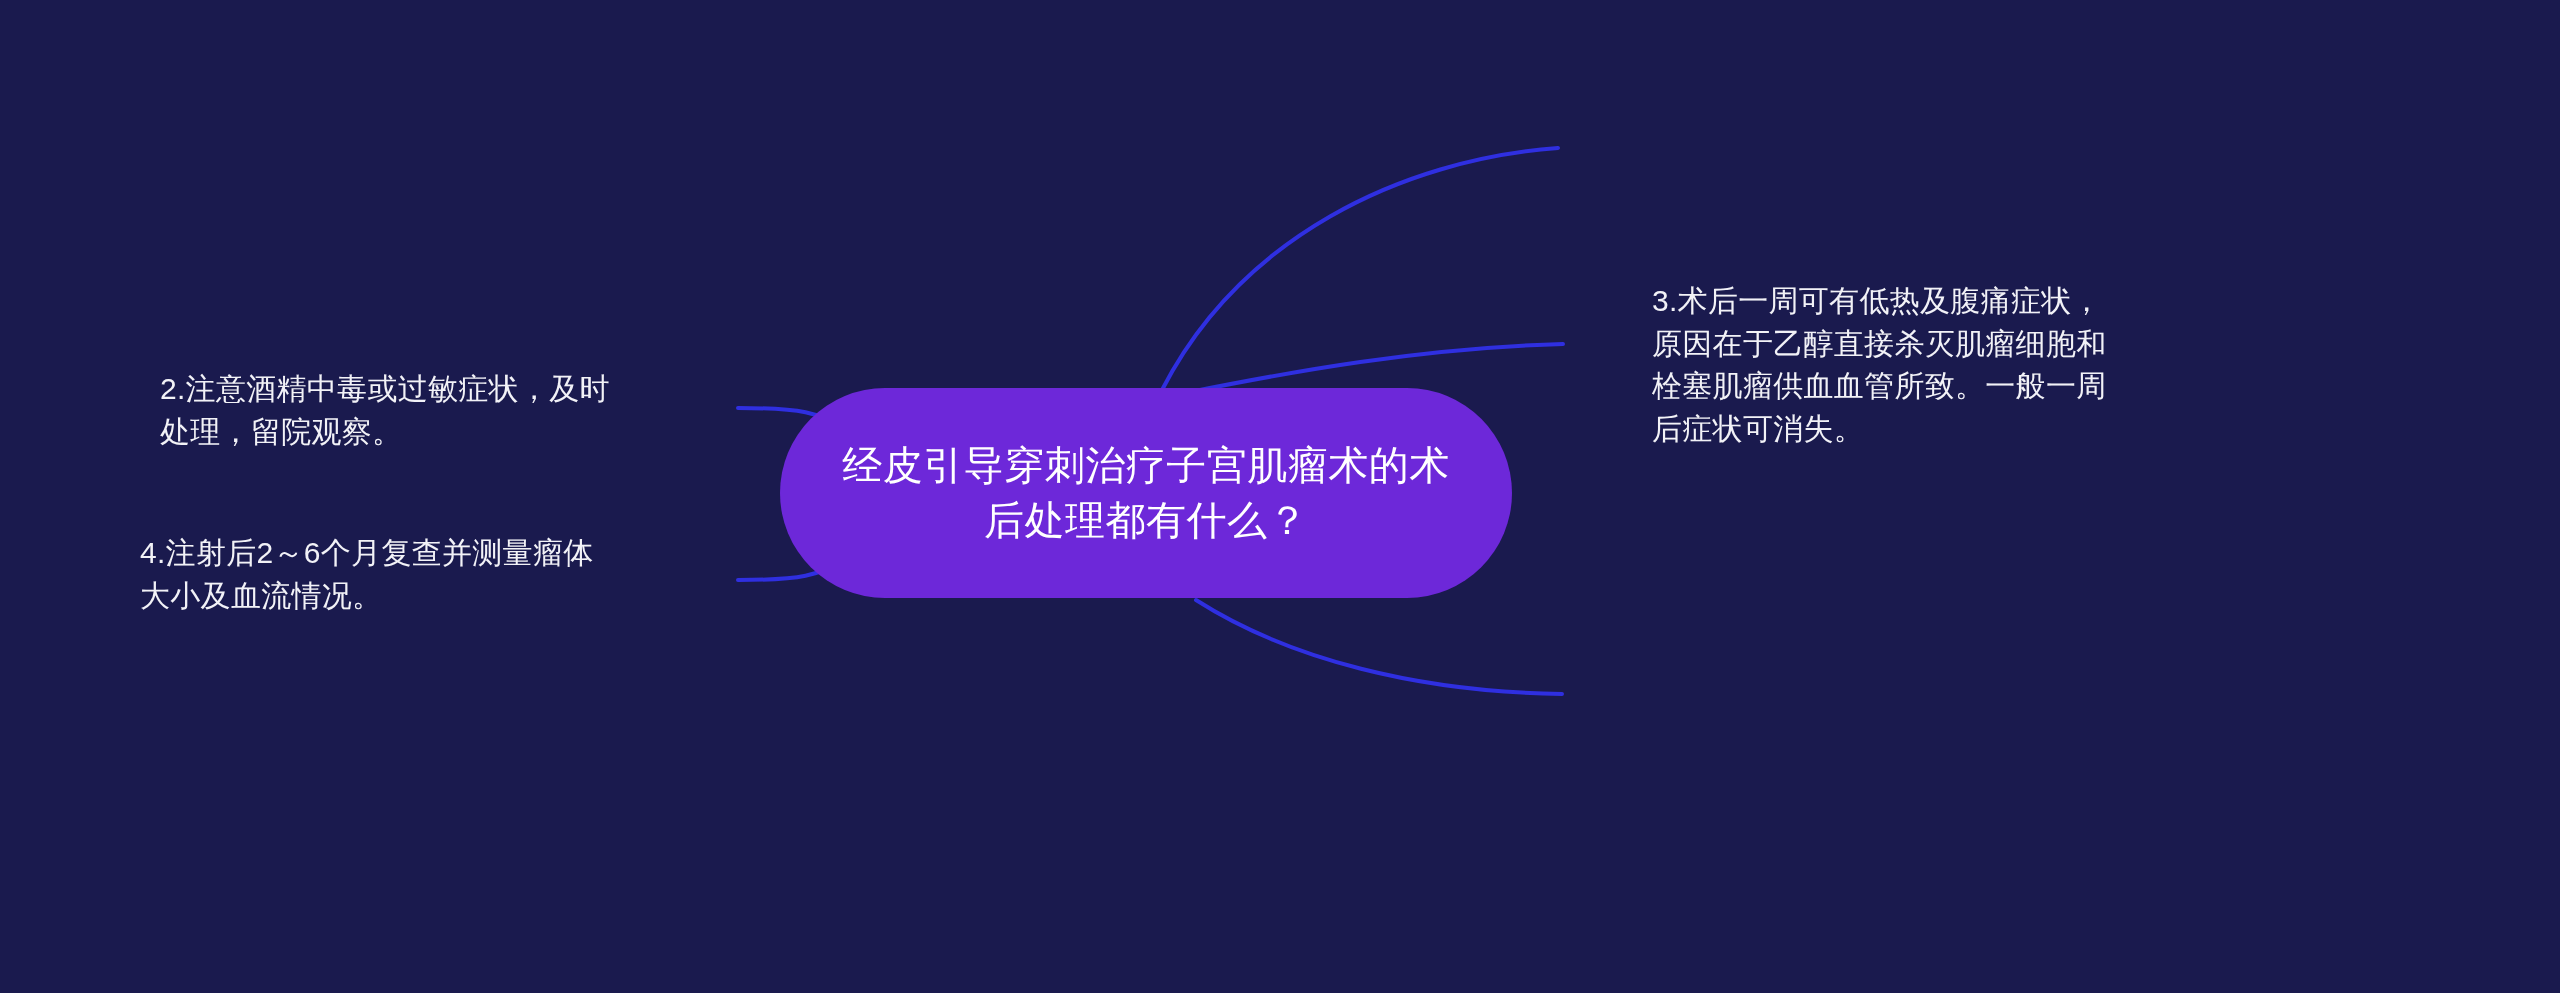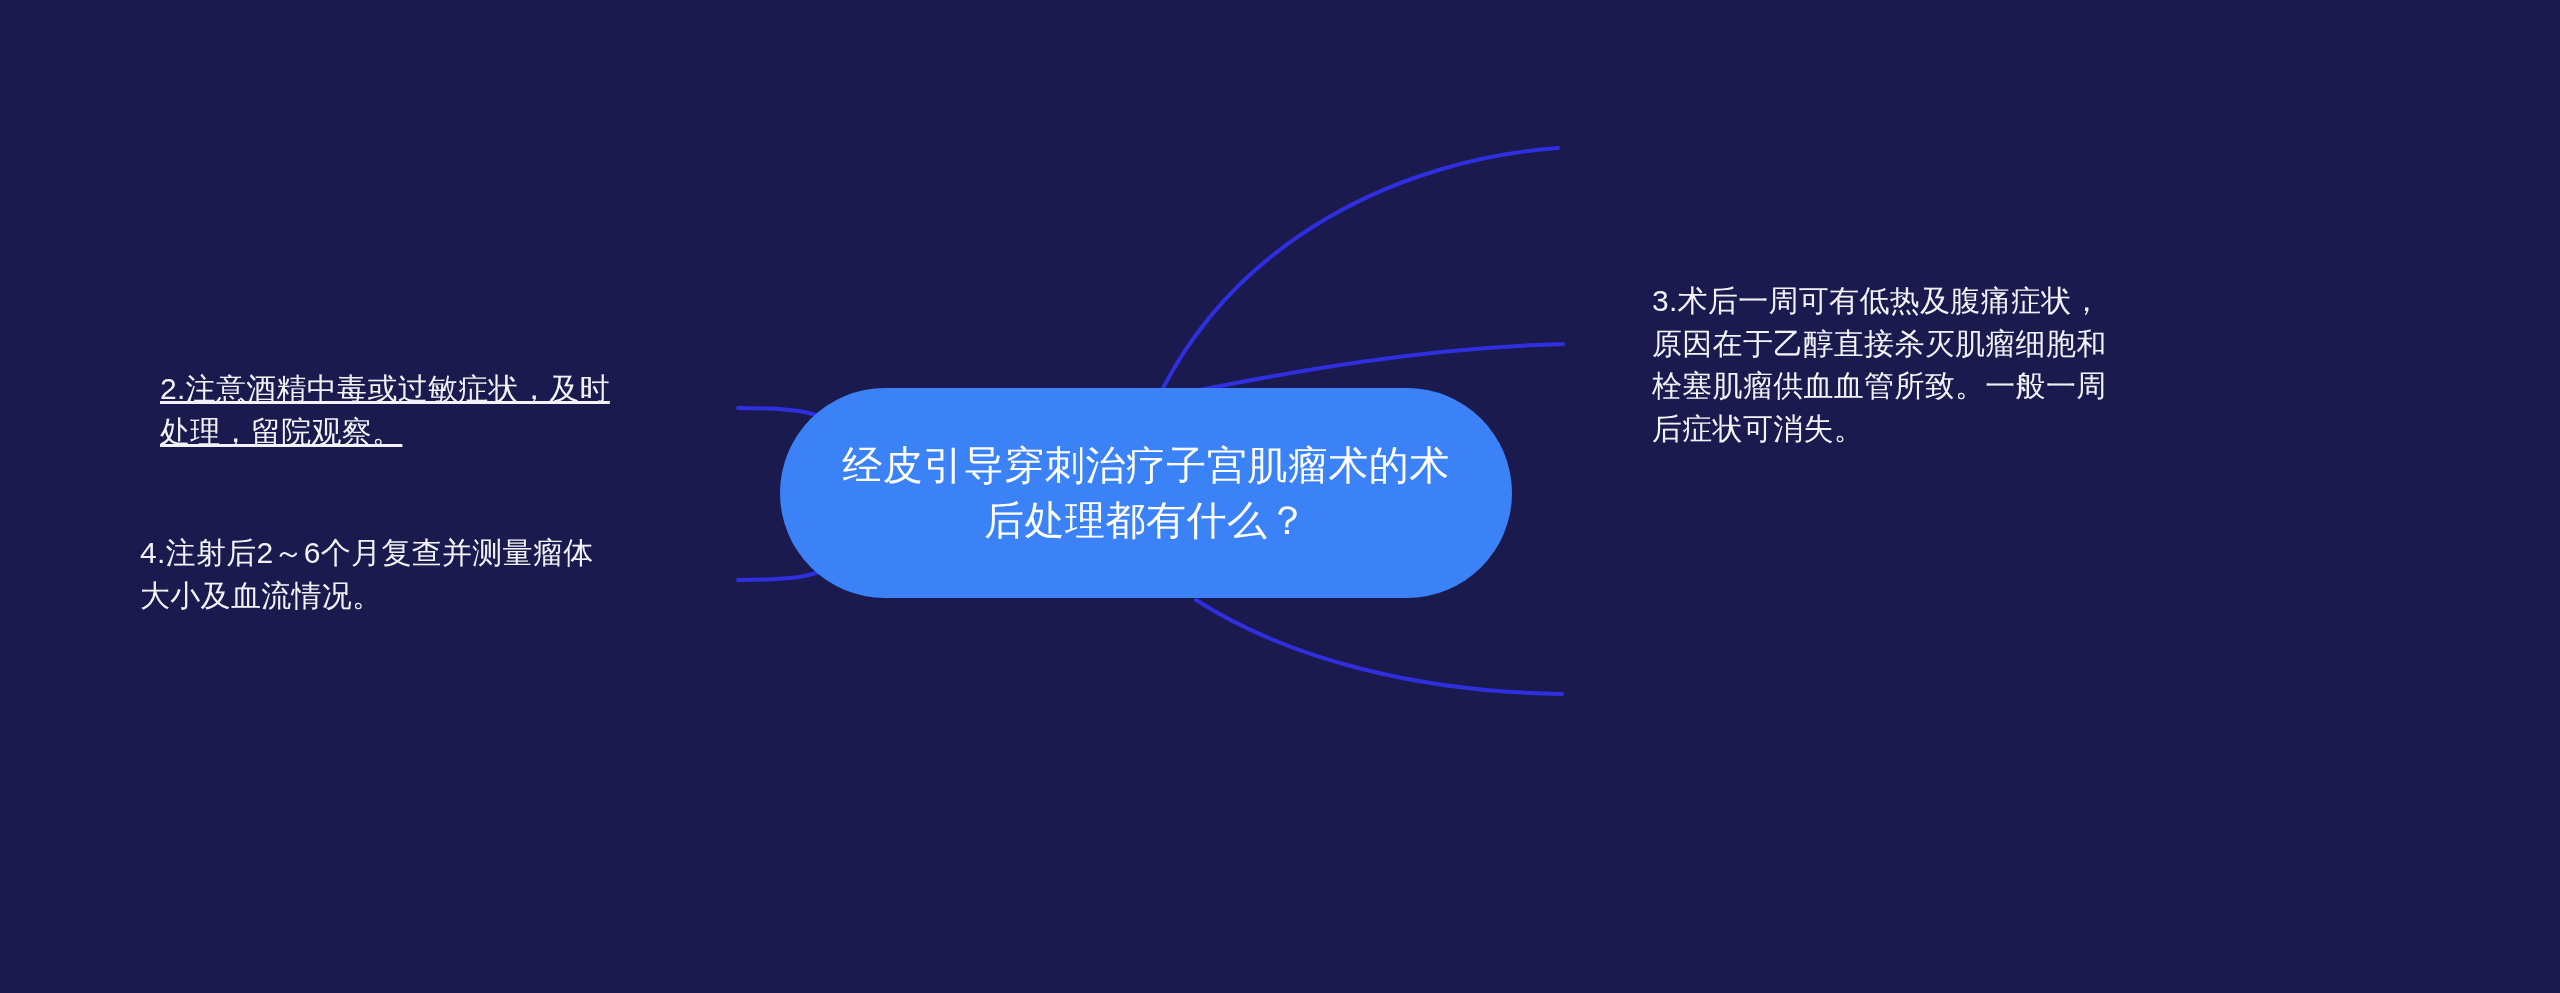--- a/index.html
+++ b/index.html
@@ -28,21 +28,21 @@
     stroke: #2f2fe0;
     stroke-width: 4;
     stroke-linecap: round;
   }
   .central-node {
     position: absolute;
     left: 780px;
     top: 388px;
     width: 732px;
     height: 210px;
-    background: #3b82f6;
+    background: #6d28d9;
     border-radius: 105px;
     display: flex;
     align-items: center;
     justify-content: center;
     box-sizing: border-box;
     padding: 8px 54px;
   }
   .central-text {
     color: #ffffff;
     font-size: 40px;
@@ -55,21 +55,21 @@
     position: absolute;
     color: #f2f2f7;
     font-size: 30px;
     line-height: 1.42;
     white-space: pre-line;
     letter-spacing: 0.3px;
   }
   .b1 { left: 1592px; top: 126px;  width: 620px; }
   .b3 { left: 1652px; top: 236px;  width: 560px; margin-top: 44px; }
   .b5 { left: 1700px; top: 548px;  width: 560px; }
-  .b2 { left: 160px;  top: 368px;  width: 540px; text-decoration: underline; }
+  .b2 { left: 160px;  top: 368px;  width: 540px; }
   .b4 { left: 140px;  top: 532px;  width: 560px; }
 </style>
 </head>
 <body>
 
 <div id="canvas">
 
   <svg id="connectors" viewBox="0 0 2560 993">
     <path class="branch-line" d="M 1162 390 C 1240 238 1400 160 1558 148"></path>
     <path class="branch-line" d="M 1190 392 C 1290 372 1420 348 1563 344"></path>

